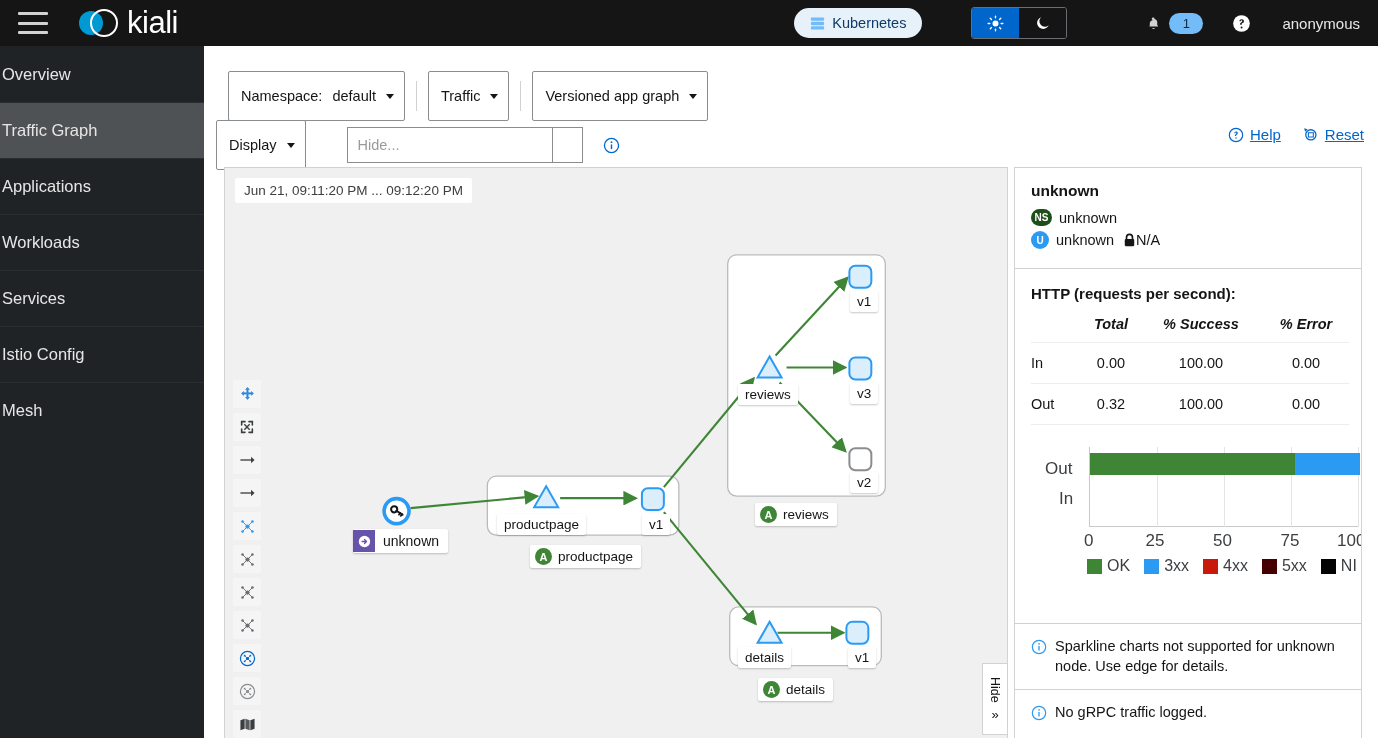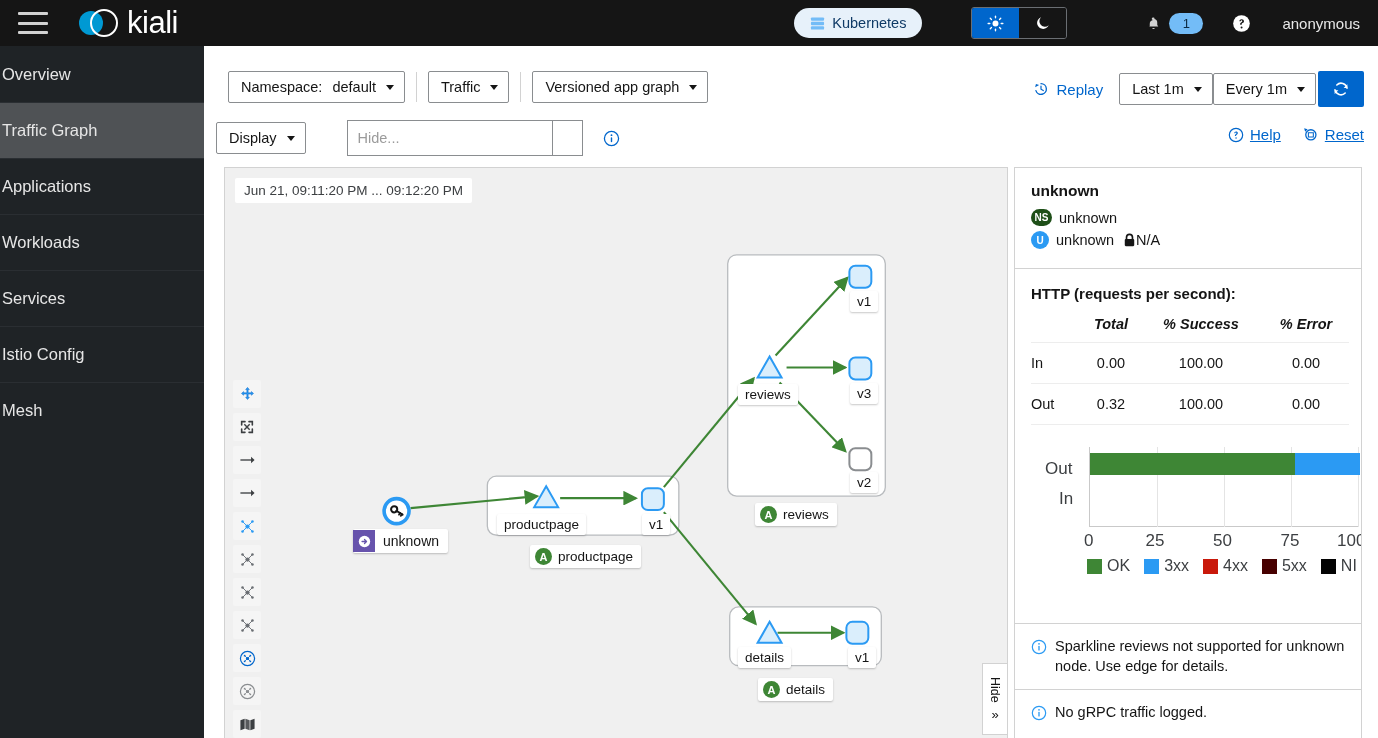--- a/index.html
+++ b/index.html
@@ -54,21 +54,21 @@
     border-top: 1px solid #2a2e32;
   }
   .nav-item:first-child { border-top: none; }
   .nav-item.active { background: #4f5255; }
 
   
   .main { position: absolute; top: 46px; left: 204px; width: 1174px; height: 692px; background: #fff; }
 
   .toolbar-row1 { position: absolute; top: 25px; left: 24px; display: flex; align-items: center; gap: 0; }
   .ctrl {
-    border: 1px solid #8a8d90; border-radius: 2px; height: 32px;
+    border: 1px solid #8a8d90; border-radius: 2px; height: 50px;
     display: flex; align-items: center; padding: 0 10px 0 12px; gap: 10px;
     font-size: 14.5px; color: #151515; background: #fff; cursor: pointer; white-space: nowrap;
   }
   .ctrl .caret { border-left: 4.5px solid transparent; border-right: 4.5px solid transparent;
     border-top: 5.5px solid #151515; display: block; }
   .divider { width: 1px; height: 30px; background: #d2d2d2; margin: 0 11px; }
 
   .toolbar-right { position: absolute; top: 25px; right: 14px; display: flex; align-items: center; gap: 0; }
   .replay-link { display: flex; align-items: center; gap: 7px; color: #0066cc; font-size: 15px; cursor: pointer; margin-right: 16px; }
   .refresh-btn { width: 46px; height: 36px; background: #0066cc; display: flex;
@@ -278,44 +278,20 @@
       <span>Traffic</span>
       <i class="caret"></i>
     </div>
     <div class="divider"></div>
     <div class="ctrl">
       <span>Versioned app graph</span>
       <i class="caret"></i>
     </div>
   </div>
 
-  <div class="toolbar-right">
-    <div class="replay-link">
-      <svg width="16" height="16" viewBox="0 0 24 24">
-        <path d="M12 4a8 8 0 1 1-7.6 10.4" fill="none" stroke="#0066cc" stroke-width="2" stroke-linecap="round"></path>
-        <path d="M3.2 9.4l1.2-5 4.8 1.6z" fill="#0066cc"></path>
-        <path d="M12 7.6v4.8l3.4 2" fill="none" stroke="#0066cc" stroke-width="1.8" stroke-linecap="round"></path>
-      </svg>
-      <span>Replay</span>
-    </div>
-    <div class="ctrl">
-      <span>Last 1m</span>
-      <i class="caret"></i>
-    </div>
-    <div class="ctrl">
-      <span>Every 1m</span>
-      <i class="caret"></i>
-    </div>
-    <div class="refresh-btn">
-      <svg width="18" height="18" viewBox="0 0 24 24">
-        <path d="M20 11a8 8 0 0 0-13.6-4.4M4 13a8 8 0 0 0 13.6 4.4" fill="none" stroke="#fff" stroke-width="2.1" stroke-linecap="round"></path>
-        <path d="M20.5 5.5v5h-5zM3.5 18.5v-5h5z" fill="#fff"></path>
-      </svg>
-    </div>
-  </div>
 
   <div class="toolbar-row2">
     <div class="ctrl">
       <span>Display</span>
       <i class="caret"></i>
     </div>
     <div style="width:19px"></div>
     <div style="width:22px"></div>
     <div class="input-combo">
       <input type="text" value="" placeholder="Hide..." style="">
@@ -633,21 +609,21 @@
         </div>
     </div>
 
     <div class="sp-divider" style="margin-top:44px;"></div>
     <div class="note">
       <svg width="16" height="16" viewBox="0 0 24 24">
         <circle cx="12" cy="12" r="10" fill="none" stroke="#2b9af3" stroke-width="1.8"></circle>
         <circle cx="12" cy="7.3" r="1.3" fill="#2b9af3"></circle>
         <rect x="11" y="10.2" width="2" height="7.2" rx="1" fill="#2b9af3"></rect>
       </svg>
-      <span>Sparkline reviews not supported for unknown node. Use edge for details.</span>
+      <span>Sparkline charts not supported for unknown node. Use edge for details.</span>
     </div>
     <div class="sp-divider"></div>
     <div class="note">
       <svg width="16" height="16" viewBox="0 0 24 24">
         <circle cx="12" cy="12" r="10" fill="none" stroke="#2b9af3" stroke-width="1.8"></circle>
         <circle cx="12" cy="7.3" r="1.3" fill="#2b9af3"></circle>
         <rect x="11" y="10.2" width="2" height="7.2" rx="1" fill="#2b9af3"></rect>
       </svg>
       <span>No gRPC traffic logged.</span>
     </div>

